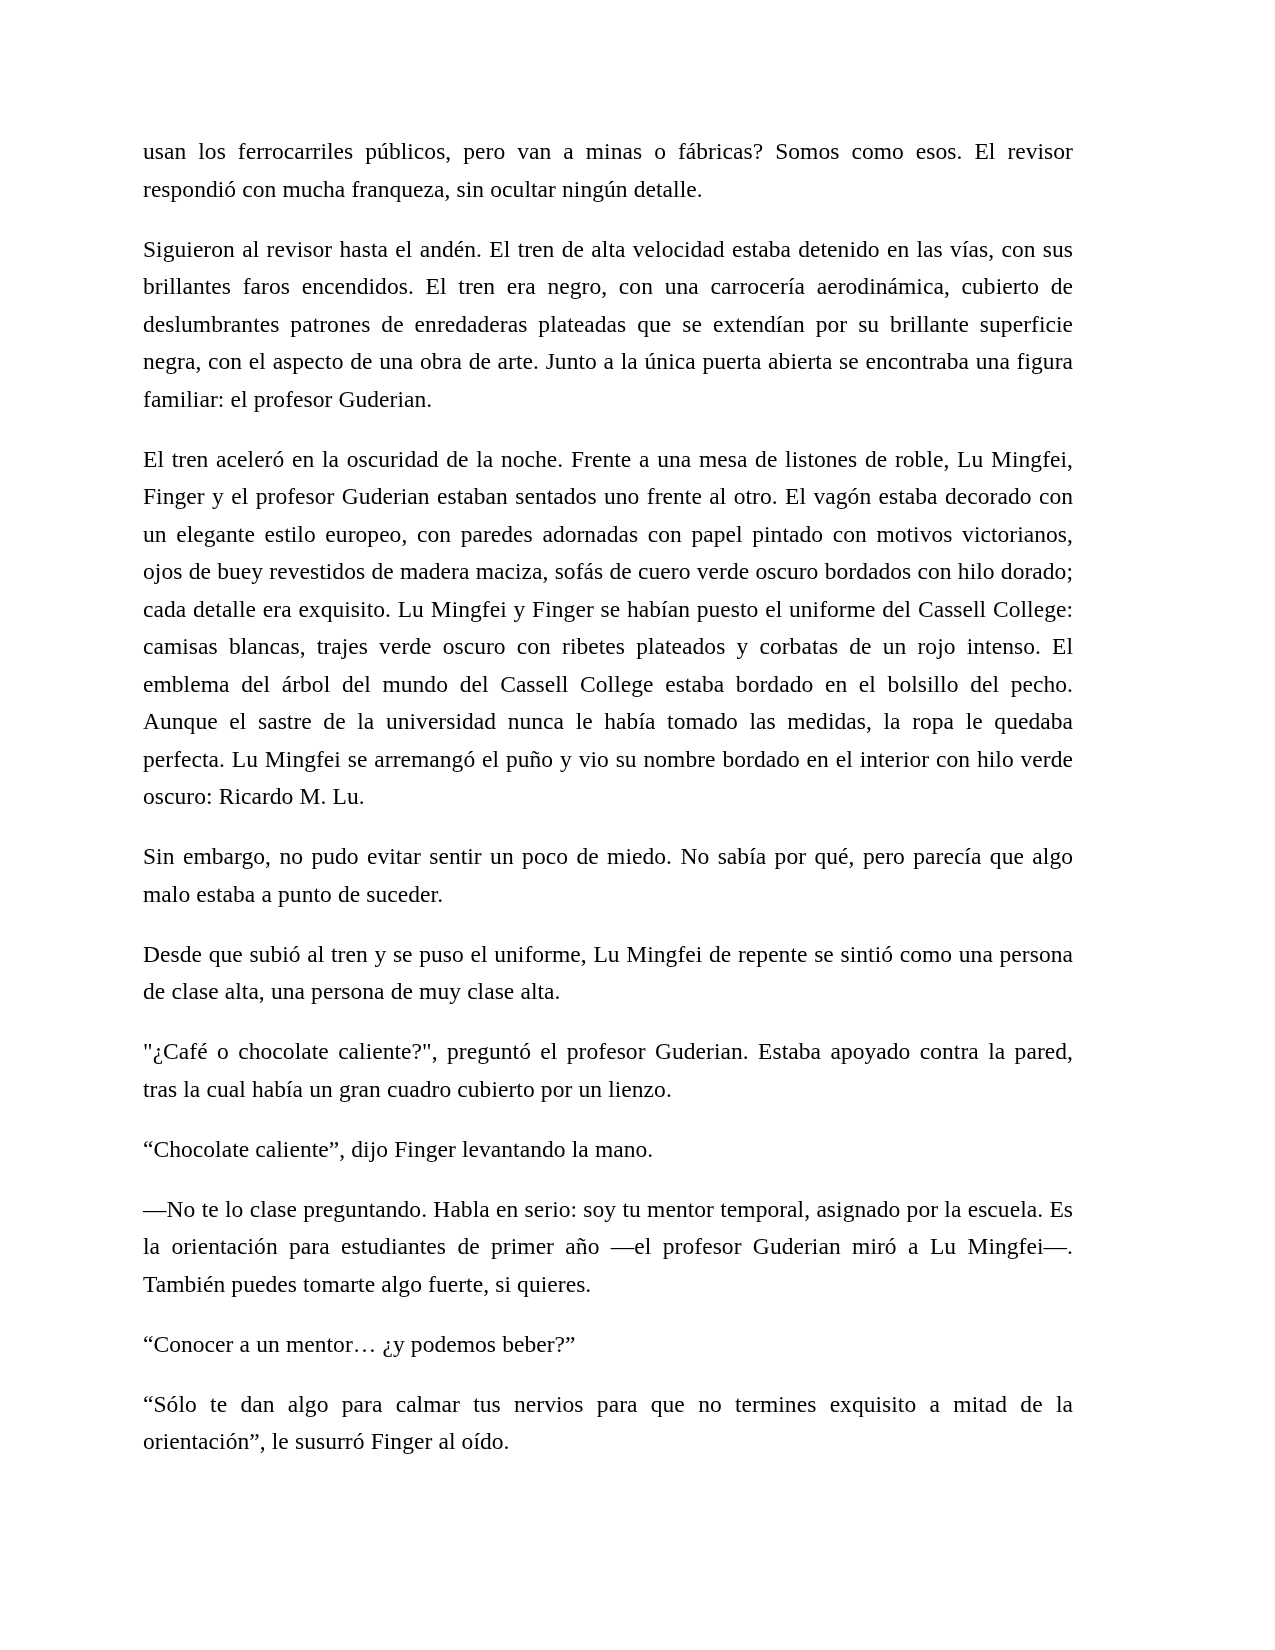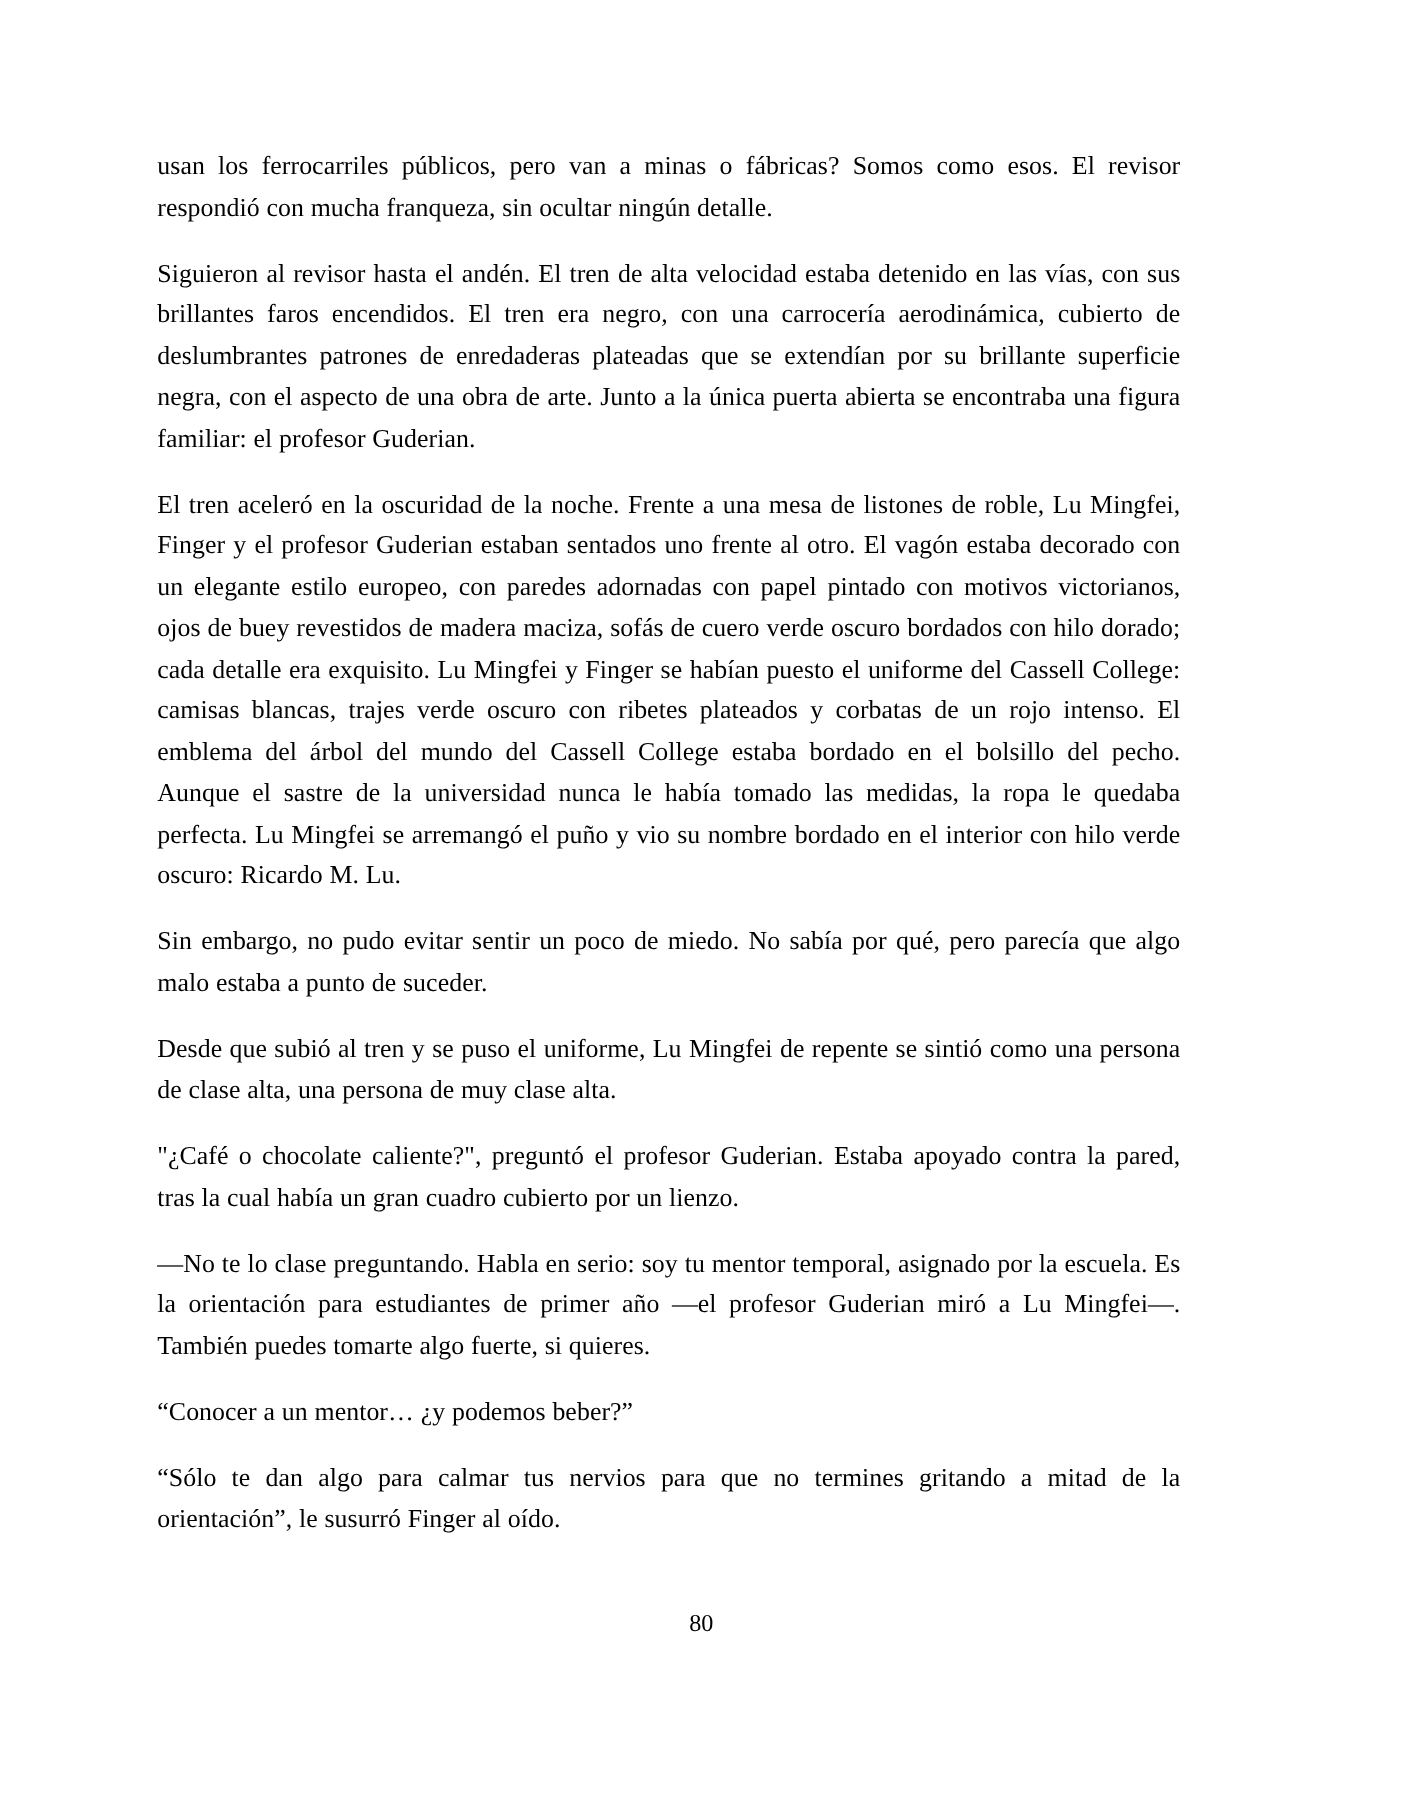--- a/index.html
+++ b/index.html
@@ -55,20 +55,20 @@
 
 <div class="page">
 
   <div class="content">
     <p class="para">usan los ferrocarriles públicos, pero van a minas o fábricas? Somos como esos. El revisor respondió con mucha franqueza, sin ocultar ningún detalle.</p>
     <p class="para">Siguieron al revisor hasta el andén. El tren de alta velocidad estaba detenido en las vías, con sus brillantes faros encendidos. El tren era negro, con una carrocería aerodinámica, cubierto de deslumbrantes patrones de enredaderas plateadas que se extendían por su brillante superficie negra, con el aspecto de una obra de arte. Junto a la única puerta abierta se encontraba una figura familiar: el profesor Guderian.</p>
     <p class="para">El tren aceleró en la oscuridad de la noche. Frente a una mesa de listones de roble, Lu Mingfei, Finger y el profesor Guderian estaban sentados uno frente al otro. El vagón estaba decorado con un elegante estilo europeo, con paredes adornadas con papel pintado con motivos victorianos, ojos de buey revestidos de madera maciza, sofás de cuero verde oscuro bordados con hilo dorado; cada detalle era exquisito. Lu Mingfei y Finger se habían puesto el uniforme del Cassell College: camisas blancas, trajes verde oscuro con ribetes plateados y corbatas de un rojo intenso. El emblema del árbol del mundo del Cassell College estaba bordado en el bolsillo del pecho. Aunque el sastre de la universidad nunca le había tomado las medidas, la ropa le quedaba perfecta. Lu Mingfei se arremangó el puño y vio su nombre bordado en el interior con hilo verde oscuro: Ricardo M. Lu.</p>
     <p class="para">Sin embargo, no pudo evitar sentir un poco de miedo. No sabía por qué, pero parecía que algo malo estaba a punto de suceder.</p>
     <p class="para">Desde que subió al tren y se puso el uniforme, Lu Mingfei de repente se sintió como una persona de clase alta, una persona de muy clase alta.</p>
     <p class="para">"¿Café o chocolate caliente?", preguntó el profesor Guderian. Estaba apoyado contra la pared, tras la cual había un gran cuadro cubierto por un lienzo.</p>
+    <p class="para">“Chocolate caliente”, dijo Finger levantando la mano.</p>
     <p class="para">—No te lo clase preguntando. Habla en serio: soy tu mentor temporal, asignado por la escuela. Es la orientación para estudiantes de primer año —el profesor Guderian miró a Lu Mingfei—. También puedes tomarte algo fuerte, si quieres.</p>
     <p class="para">“Conocer a un mentor… ¿y podemos beber?”</p>
-    <p class="para">“Sólo te dan algo para calmar tus nervios para que no termines gritando a mitad de la orientación”, le susurró Finger al oído.</p>
+    <p class="para">“Sólo te dan algo para calmar tus nervios para que no termines exquisito a mitad de la orientación”, le susurró Finger al oído.</p>
   </div>
 
-  <div class="page-number">80</div>
 
 </div>
 
 </body></html>

